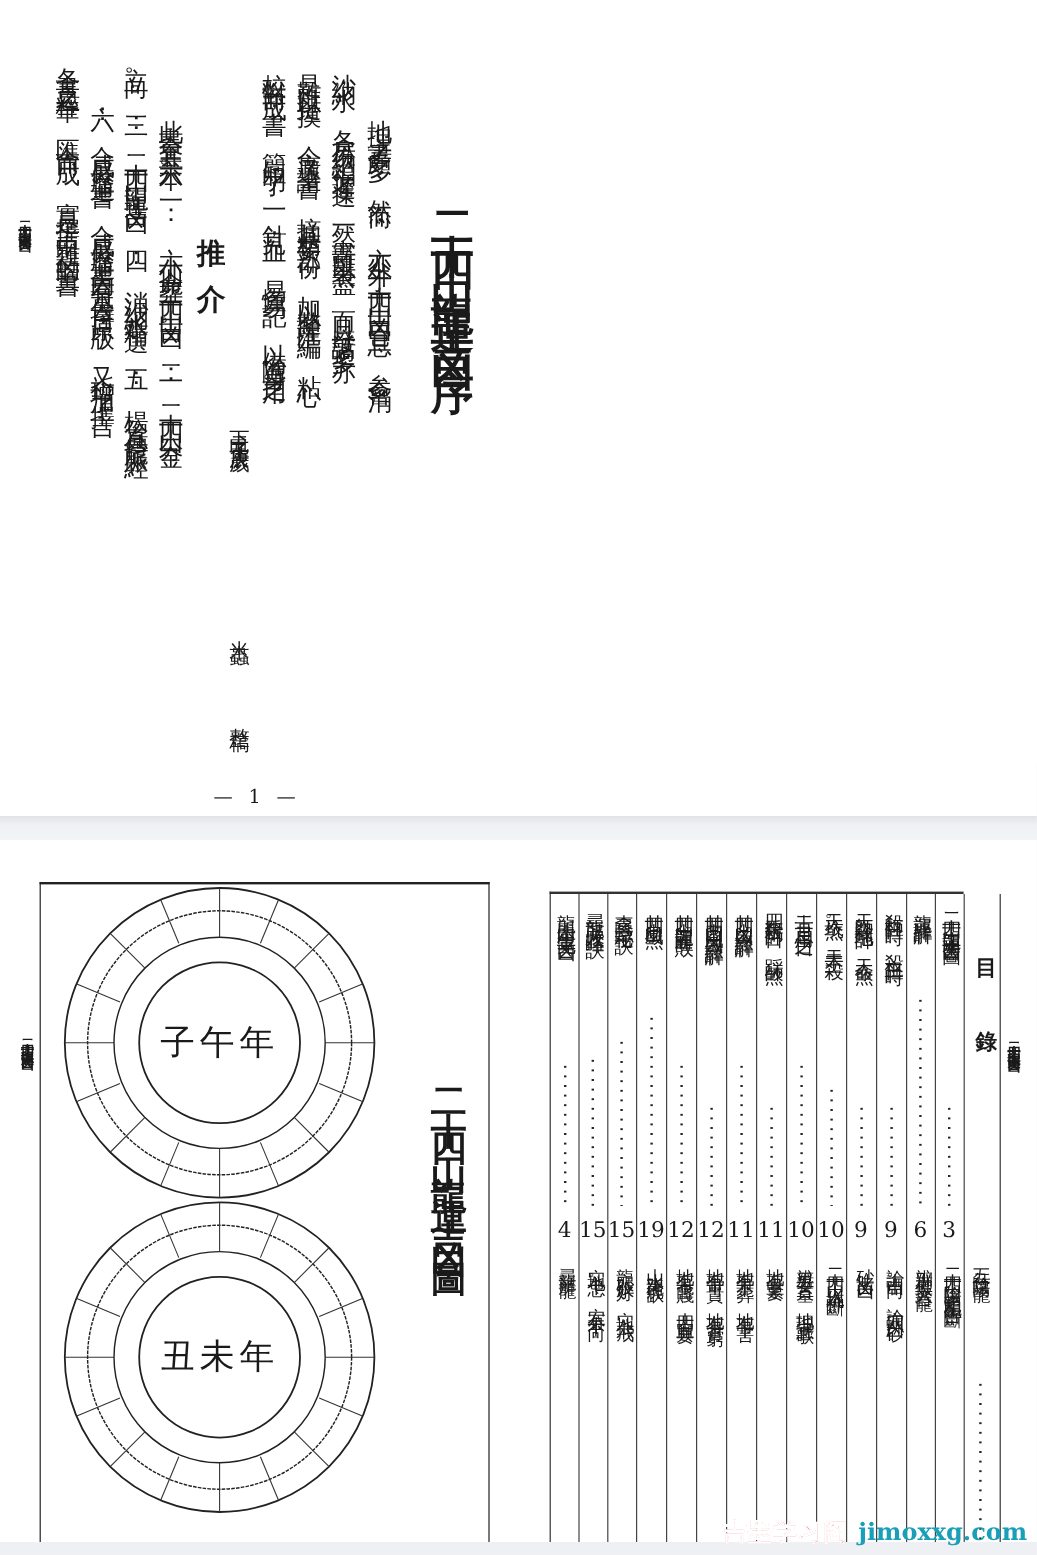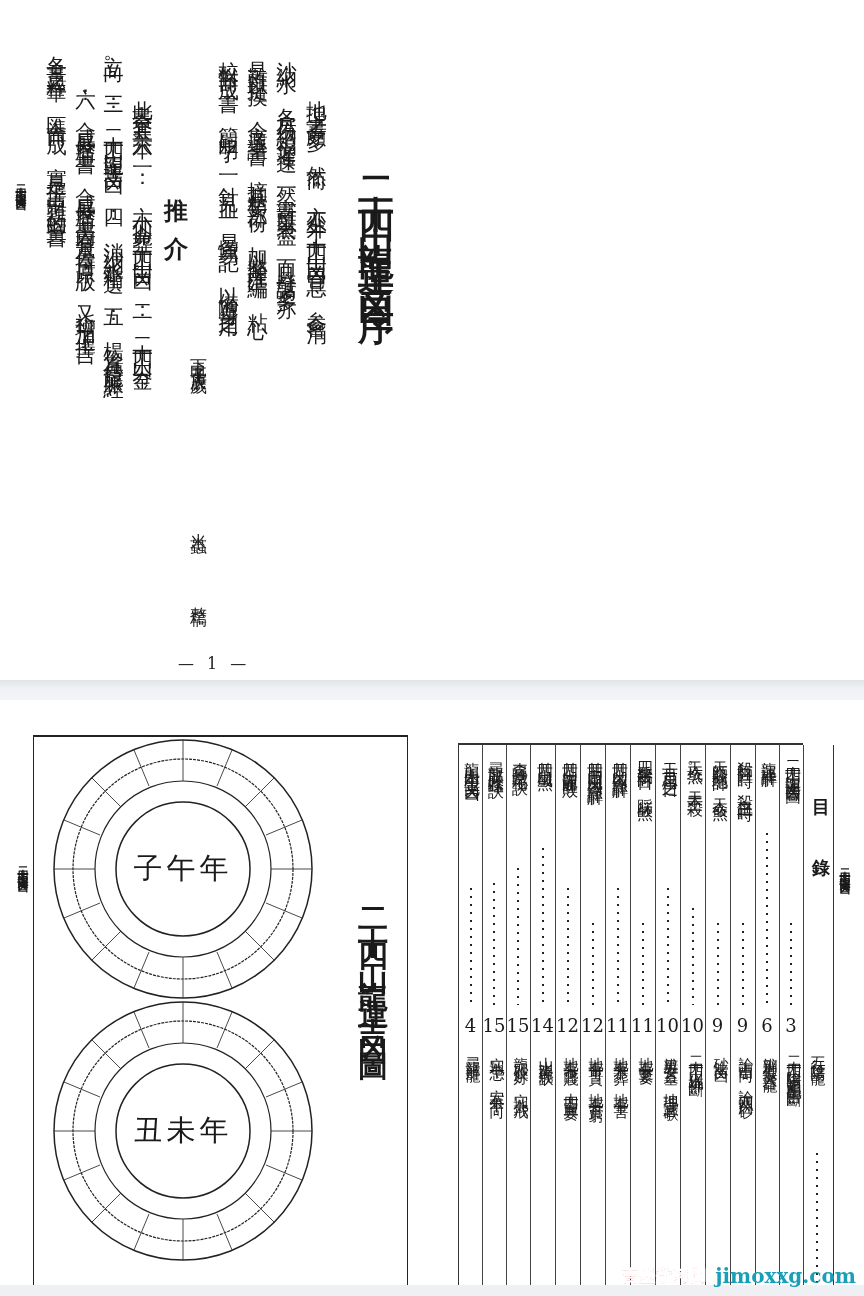--- a/index.html
+++ b/index.html
@@ -43,21 +43,21 @@
   .toc-dots { position:absolute; left:50%; width:2px; margin-left:-1px;
               background-image:radial-gradient(circle,#222 1px,transparent 1.2px);
               background-size:2px 8px; }
   .toc-page { position:absolute; left:0; width:100%; text-align:center; font-size:18px; top:270px; }
   .toc-sub { position:absolute; left:0; width:100%; top:300px; writing-mode:vertical-rl; text-orientation:upright;
              font-size:15px; letter-spacing:3.5px; text-align:center; }
   .toc-head-col { position:absolute; top:0; left:344px; width:30px; height:560px; border-right:1.5px solid #333; }
   .toc-head { position:absolute; font-size:18px; font-weight:bold; left:6px; }
 
   .watermark { position:absolute; right:8px; top:1263px; height:26px; display:flex; align-items:center; gap:8px; }
-  .wm-cn { font-family:"DejaVu Sans","Liberation Sans",sans-serif; font-weight:bold; font-size:16px;
+  .wm-cn { font-family:"DejaVu Sans","Liberation Sans",sans-serif; font-weight:bold; font-size:20px;
            color:#e0102a; -webkit-text-stroke:0.6px #fff; letter-spacing:1px; }
   .wm-en { font-family:"DejaVu Serif","Liberation Serif",serif; font-weight:bold; font-size:20px; color:#1a9fb8; }
 </style>
 </head>
 <body>
 
 <div id="page1" class="page">
 
   <div class="vcol title-big" style="left:352px; top:150px;">二十四山龍運吉凶序</div>
 
@@ -163,21 +163,21 @@
     </div>
     <div class="toc-col" style="left:47px; width:24px;">
       <div class="toc-entry">查尋陰宅秘訣</div>
       <div class="toc-dots" style="top:120px; height:140px;"></div>
       <div class="toc-page">15</div>
       <div class="toc-sub">龍穴砂水好。穴地六戒</div>
     </div>
     <div class="toc-col" style="left:71px; width:25px;">
       <div class="toc-entry">廿四山風煞</div>
       <div class="toc-dots" style="top:100px; height:160px;"></div>
-      <div class="toc-page">14</div>
+      <div class="toc-page">19</div>
       <div class="toc-sub">山水龍虎缺</div>
     </div>
     <div class="toc-col" style="left:96px; width:25px;">
       <div class="toc-entry">廿四山龍運旺敗</div>
       <div class="toc-dots" style="top:140px; height:120px;"></div>
       <div class="toc-page">12</div>
       <div class="toc-sub">地有十會賤。十四宜與要</div>
     </div>
     <div class="toc-col" style="left:121px; width:25px;">
       <div class="toc-entry">廿四山四風凶煞詳解</div>

